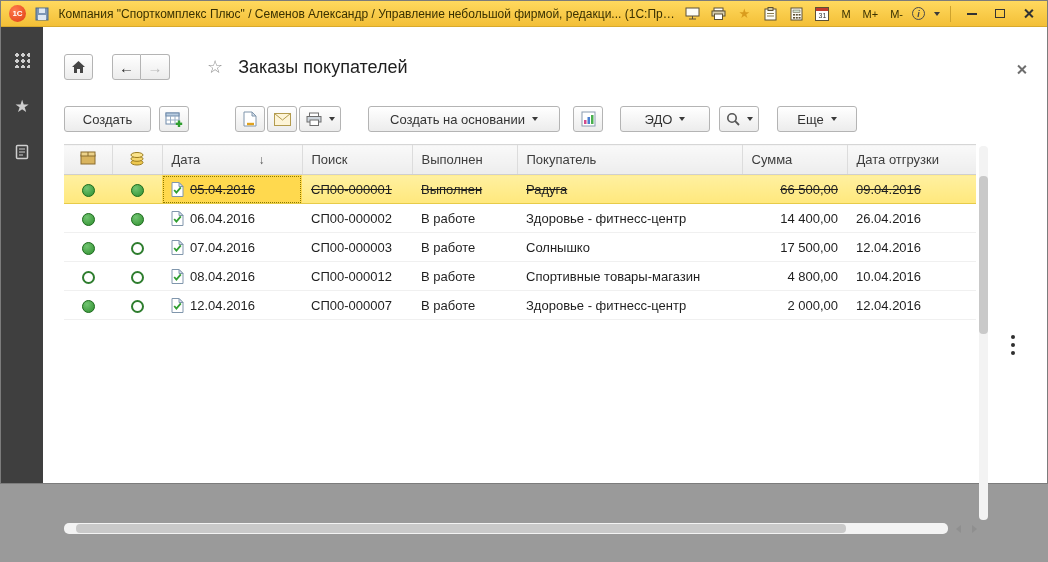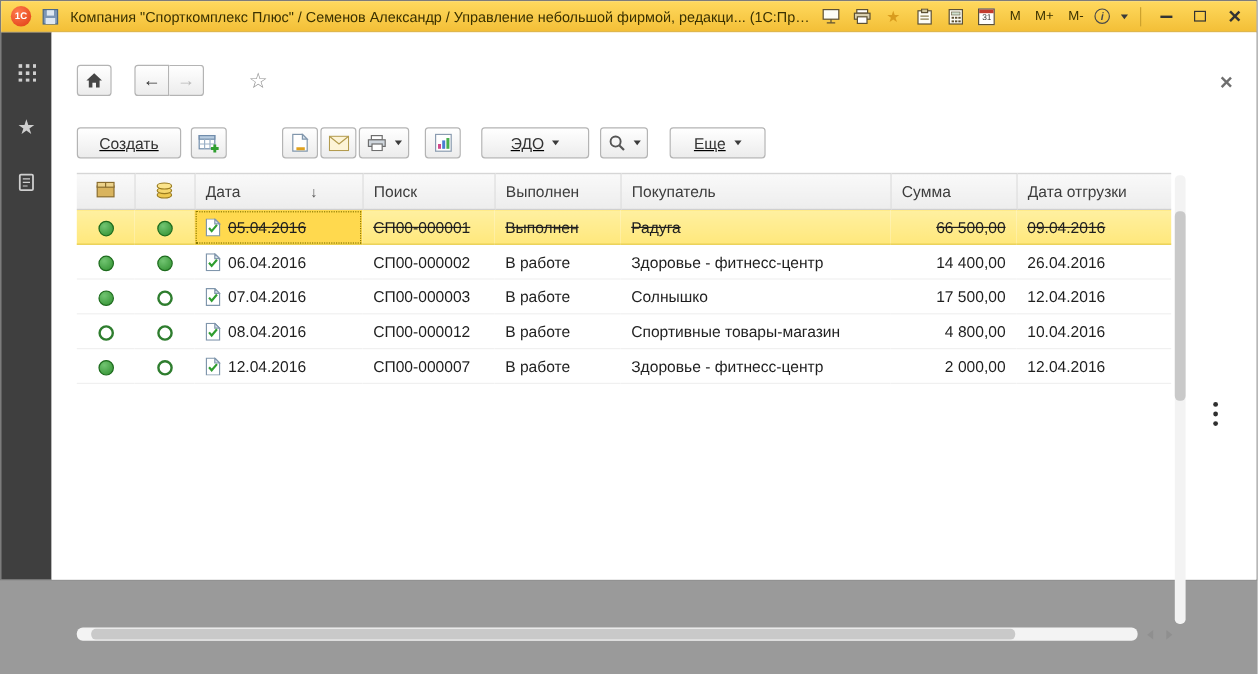--- a/index.html
+++ b/index.html
@@ -50,21 +50,21 @@
   .btn-group .btn:first-child { border-radius:3px 0 0 3px; }
   .btn-group .btn:last-child { border-radius:0 3px 3px 0; border-left:none; }
   .arrow-glyph { font-size:15px; line-height:15px; color:#2e2e2e; }
   .arrow-glyph.disabled { color:#b9b9b9; }
   .nav-star { margin-left:37px; font-size:18px; color:#8f8f8f; cursor:pointer; }
   .page-title { margin-left:15px; font-size:18px; color:#1f1f1f; }
   .page-close { position:absolute; top:34px; right:20px; cursor:pointer; }
   .page-close .x-icon::before, .page-close .x-icon::after { background:#6e6e6e; }
 
   
-  .toolbar { position:absolute; top:79px; left:21px; display:flex; align-items:center;text-decoration:underline; }
+  .toolbar { position:absolute; top:79px; left:21px; display:flex; align-items:center; }
   .caret { display:inline-block; width:0; height:0; border-left:3.5px solid transparent; border-right:3.5px solid transparent;
            border-top:4.5px solid #3a3a3a; margin-left:7px; }
   .t-create { width:87px; }
   .ic-btn { width:30px; }
   .t-print { width:42px; }
   .t-cbo { width:192px; margin-left:27px; }
   .t-report { margin-left:13px; }
   .t-edo { width:90px; margin-left:17px; }
   .search-wrap { position:relative; margin-left:8px; }
   .search-input { width:155px; height:26px; border:1px solid #b4b4b4; border-radius:3px; padding:0 22px 0 8px;
@@ -217,20 +217,21 @@
         </span>
         <span class="btn-group">
           <span class="btn nav-btn">
               <span class="arrow-glyph">←</span>
             </span>
           <span class="btn nav-btn">
               <span class="arrow-glyph disabled">→</span>
             </span>
         </span>
         <span class="nav-star">☆</span>
+        <span class="page-title">Заказы покупателей</span>
       </div>
       <span class="page-close"><span class="x-icon"></span></span>
 
       <div class="toolbar">
         <span class="btn t-create">Создать</span>
         <span class="btn ic-btn" style="margin-left:8px;">
           <svg width="18" height="17">
               <rect x="1" y="2" width="13" height="11" fill="#fff" stroke="#708cab"></rect>
               <rect x="1" y="2" width="13" height="3" fill="#b8cce0" stroke="#708cab"></rect>
               <line x1="5.5" y1="5" x2="5.5" y2="13" stroke="#9ab0c6"></line>
@@ -254,20 +255,24 @@
               <rect x="0.5" y="0.5" width="16" height="12" fill="#fdf4d7" stroke="#b39b4e"></rect>
               <path d="M0.5 0.5 L8.5 7 L16.5 0.5" fill="none" stroke="#b39b4e"></path>
             </svg>
         </span>
         <span class="btn t-print" style="margin-left:2px;">
           <svg width="16" height="14">
               <rect x="3.5" y="1" width="9" height="3.5" fill="#fff" stroke="#6e6e6e"></rect>
               <rect x="1" y="4.5" width="14" height="5.5" fill="#cfd6dd" stroke="#6e6e6e"></rect>
               <rect x="4" y="8" width="8.5" height="5.5" fill="#fff" stroke="#6e6e6e"></rect>
             </svg>
+          <span class="caret"></span>
+        </span>
+        <span class="btn t-cbo">
+          <span>Создать на основании</span>
           <span class="caret"></span>
         </span>
         <span class="btn ic-btn t-report">
           <svg width="15" height="16">
               <rect x="1" y="1" width="13" height="14" fill="#fff" stroke="#8a9bb0"></rect>
               <rect x="3" y="9" width="2.5" height="4" fill="#d24a8c"></rect>
               <rect x="6.5" y="6" width="2.5" height="7" fill="#4a7ed2"></rect>
               <rect x="10" y="4" width="2.5" height="9" fill="#49b04e"></rect>
             </svg>
         </span>

